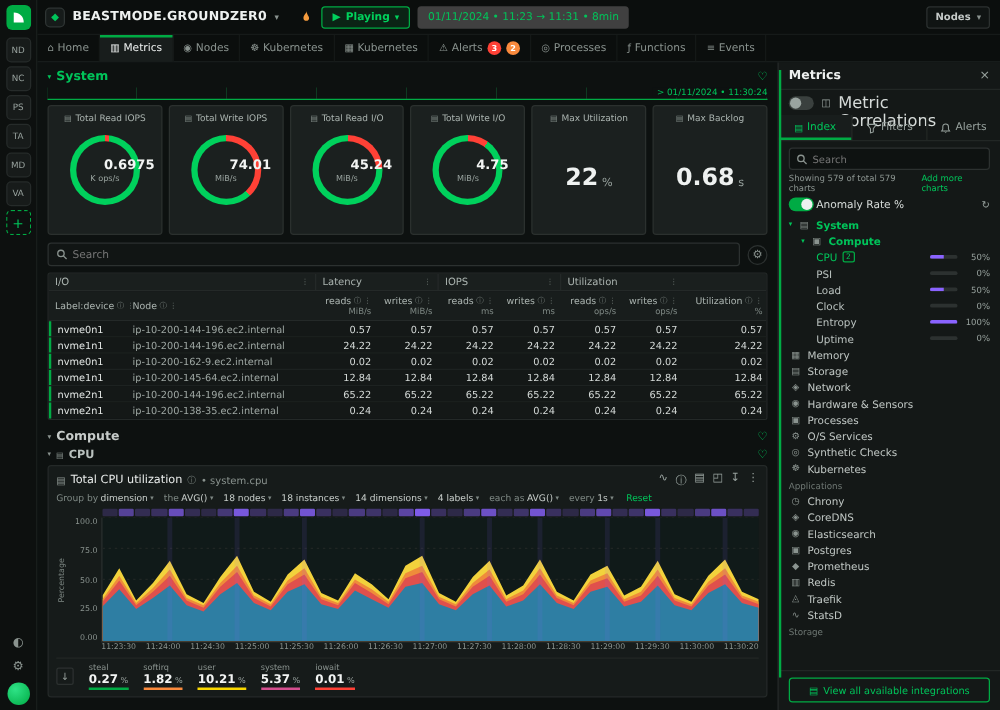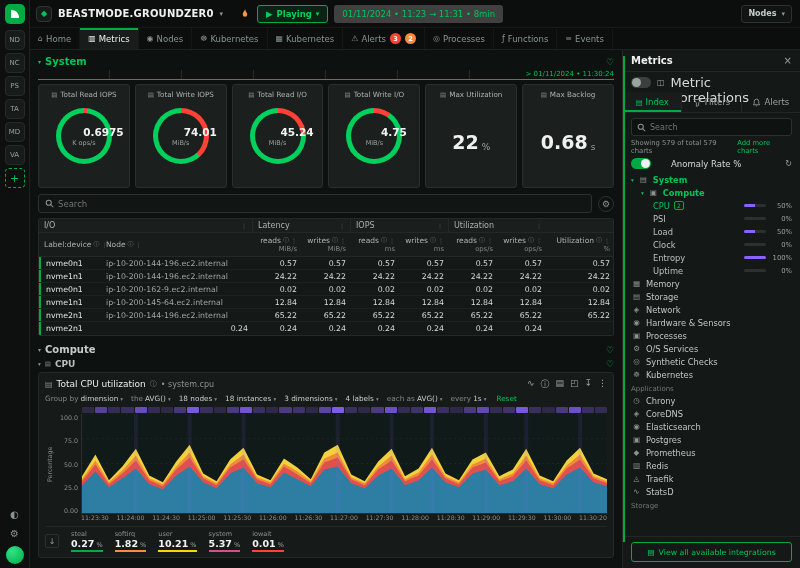--- a/index.html
+++ b/index.html
@@ -142,21 +142,21 @@
 .panel-tabs{display:flex;border-bottom:1px solid #222725;flex:none;}
 .ptab{flex:1;height:20px;display:flex;align-items:center;justify-content:center;gap:3px;font-size:8.5px;color:#98a29e;border-right:1px solid #222725;position:relative;}
 .ptab:last-child{border-right:none;}
 .ptab.active{color:#00c45a;background:#181d1c;}
 .ptab.active::after{content:"";position:absolute;bottom:0;left:0;right:0;height:2px;background:#00ab44;}
 .ptab-icon{font-size:7.5px;}
 .panel-search{margin:5px 8px 3px;height:18px;background:#0e1211;border:1px solid #2c3130;border-radius:3px;display:flex;align-items:center;gap:4px;padding:0 5px;flex:none;}
 .panel-search input{flex:1;background:transparent;border:none;outline:none;color:#c6cbc9;font-size:8px;font-family:inherit;min-width:0;}
 .showing-row{display:flex;justify-content:space-between;align-items:flex-end;margin:0 8px 3px;font-size:6.8px;color:#8a938f;flex:none;}
 .add-more{color:#00c45a;}
-.anom-row{display:flex;align-items:center;gap:20px;margin:0 8px 4px;flex:none;}
+.anom-row{display:flex;align-items:center;gap:2px;margin:0 8px 4px;flex:none;}
 .anom-label{font-size:8.5px;color:#d6dbd9;flex:1;}
 .anom-refresh{color:#98a29e;font-size:8px;}
 .trow{display:flex;align-items:center;gap:4px;height:13px;padding:0 8px;font-size:8.3px;color:#b9c1be;flex:none;}
 .trow .chev{font-size:5.5px;}
 .trow.groot{color:#00c45a;font-weight:bold;}
 .trow.groot .chev{color:#00c45a;}
 .trow.ggroup{padding-left:18px;color:#00c45a;font-weight:bold;}
 .trow.ggroup .chev{color:#00c45a;}
 .trow.leaf{padding-left:30px;}
 .trow.leaf.act .leaf-label{color:#00c45a;}
@@ -499,20 +499,21 @@
               <div class="td num">65.22</div>
               <div class="td num">65.22</div>
               <div class="td num">65.22</div>
               <div class="td num">65.22</div>
               <div class="td num">65.22</div>
               <div class="td num">65.22</div>
               <div class="td num">65.22</div>
             </div>
             <div class="tbl-row">
               <div class="td dev">nvme2n1</div>
+              <div class="td node">ip-10-200-138-35.ec2.internal</div>
               <div class="td num">0.24</div>
               <div class="td num">0.24</div>
               <div class="td num">0.24</div>
               <div class="td num">0.24</div>
               <div class="td num">0.24</div>
               <div class="td num">0.24</div>
               <div class="td num">0.24</div>
             </div>
           </div>
 
@@ -556,21 +557,21 @@
               </div>
               <div class="ctrl">
                 <span class="ctrl-val">18 nodes</span>
                 <span class="ctrl-chev">▾</span>
               </div>
               <div class="ctrl">
                 <span class="ctrl-val">18 instances</span>
                 <span class="ctrl-chev">▾</span>
               </div>
               <div class="ctrl">
-                <span class="ctrl-val">3 dimensions</span>
+                <span class="ctrl-val">14 dimensions</span>
                 <span class="ctrl-chev">▾</span>
               </div>
               <div class="ctrl">
                 <span class="ctrl-val">4 labels</span>
                 <span class="ctrl-chev">▾</span>
               </div>
               <div class="ctrl">
                 <span class="ctrl-lbl">each as</span>
                 <span class="ctrl-val">AVG()</span>
                 <span class="ctrl-chev">▾</span>

